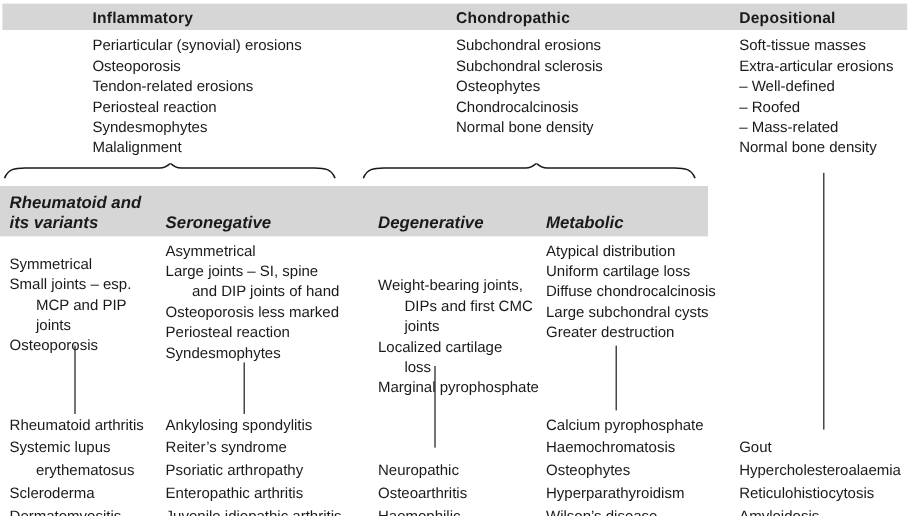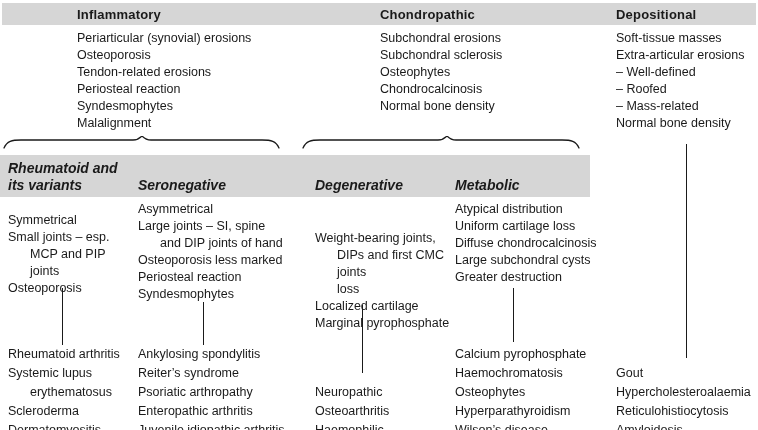--- a/index.html
+++ b/index.html
@@ -87,22 +87,22 @@
     <div class="line">Large joints – SI, spine</div>
     <div class="line indent">and DIP joints of hand</div>
     <div class="line">Osteoporosis less marked</div>
     <div class="line">Periosteal reaction</div>
     <div class="line">Syndesmophytes</div>
   </div>
 <div class="abs list" style="left:315px;top:201px;margin-top:29px;">
     <div class="line">Weight-bearing joints,</div>
     <div class="line indent">DIPs and first CMC</div>
     <div class="line indent">joints</div>
+    <div class="line">Localized cartilage</div>
     <div class="line indent">loss</div>
-    <div class="line">Localized cartilage</div>
     <div class="line">Marginal pyrophosphate</div>
   </div>
 <div class="abs list" style="left:455px;top:201px;">
     <div class="line">Atypical distribution</div>
     <div class="line">Uniform cartilage loss</div>
     <div class="line">Diffuse chondrocalcinosis</div>
     <div class="line">Large subchondral cysts</div>
     <div class="line">Greater destruction</div>
   </div>
 

